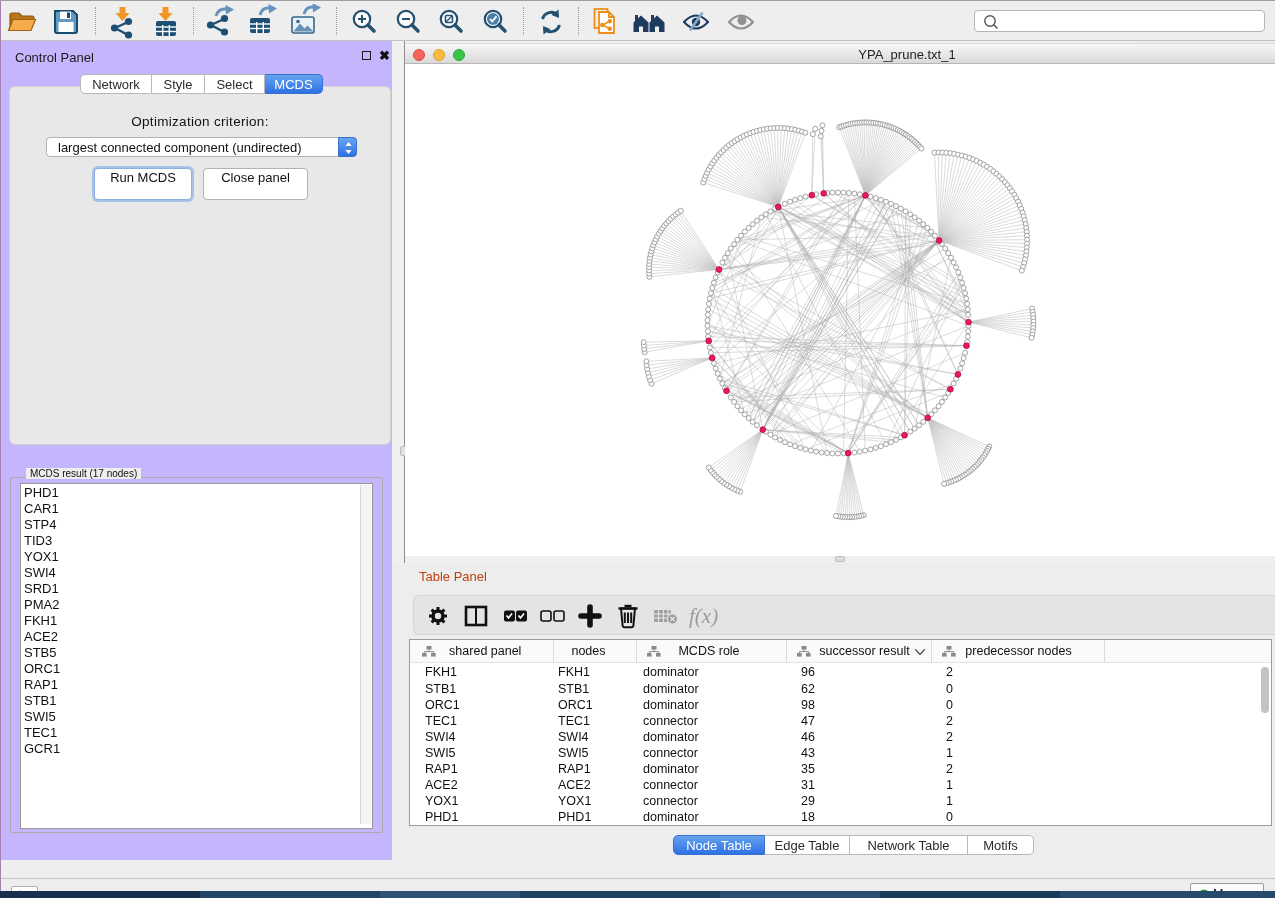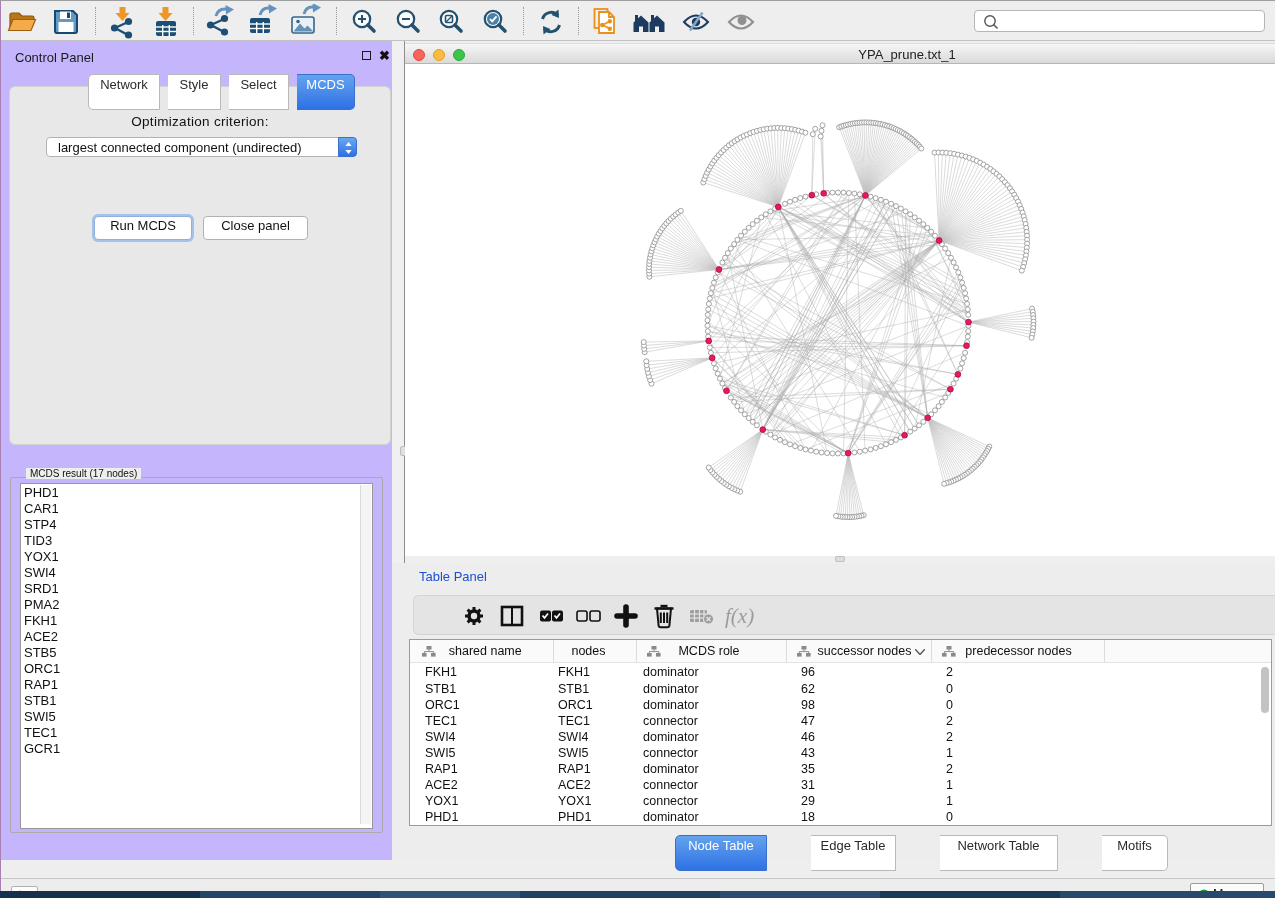--- a/index.html
+++ b/index.html
@@ -12,63 +12,63 @@
 .ticon { position:absolute; top:3px; }
 #searchbox { position:absolute; left:974px; top:9px; width:291px; height:22px; background:#fff; border:1px solid #b5b5b5; border-radius:4px; }
 
 #leftpanel { left:0; top:41px; width:392px; height:819px; background:#c4b5fd; }
 #lp-title { position:absolute; left:15px; top:48px; font-size:13px; color:#1a1a1a; }
 .winbtn-sq { position:absolute; width:9px; height:9px; border:1.6px solid #1a1a1a; }
 .winbtn-x { position:absolute; font-size:13px; font-weight:bold; color:#111; line-height:10px; }
 #mcdsbox { position:absolute; left:9px; top:45px; width:382px; height:359px; background:#e8e8e8; border:1px solid #d2d2d2; border-radius:6px; }
 
 .tabbar { position:absolute; left:80px; top:74px; height:20px; display:flex; z-index:5; }
-.tab { height:36px; background:#ffffff; border:1px solid #b9b9b9; border-left:none; font-size:13px; color:#2b2b2b; text-align:center; line-height:19px;margin-left:8px; }
+.tab { height:20px; background:#ffffff; border:1px solid #b9b9b9; border-left:none; font-size:13px; color:#2b2b2b; text-align:center; line-height:19px; }
 .tab.first { border-left:1px solid #b9b9b9; border-radius:5px 0 0 5px; }
 .tab.last { border-radius:0 5px 5px 0; }
 .tab.sel { background:linear-gradient(#64a3ee,#2e71e4); color:#fff; border-color:#3a6fd0; }
 #optlabel { position:absolute; left:0; top:115px; width:400px; text-align:center; font-size:13px; color:#111; }
 #combo { position:absolute; left:46px; top:137px; width:311px; height:20px; background:#fff; border:1px solid #b2b2b2; border-radius:4px; }
 #combo .txt { position:absolute; left:11px; top:2px; font-size:13px; color:#111; }
 #combo .btn { position:absolute; right:-1px; top:-1px; width:19px; height:20px; background:linear-gradient(#6aa7f0,#2e71e4); border-radius:0 4px 4px 0; border:1px solid #3a6fd0; }
-.btnstd { position:absolute; height:24px; background:#fff; border:1px solid #b2b2b2; border-radius:4px; font-size:13px; color:#111; text-align:center; line-height:18px;margin-top:48px; }
+.btnstd { position:absolute; height:32px; background:#fff; border:1px solid #b2b2b2; border-radius:4px; font-size:13px; color:#111; text-align:center; line-height:18px; }
 #runbtn { left:94px; top:168px; width:98px; box-shadow:0 0 0 2px rgba(120,170,230,.6); border-color:#8cb2dd; }
 #closebtn { left:203px; top:168px; width:105px; }
 
 #fldset { position:absolute; left:10px; top:477px; width:373px; height:356px; border:1px solid #ababab; border-radius:2px; }
 #fldlegend { position:absolute; left:26px; top:468px; background:#eeeeee; padding:0 4px; font-size:10px; color:#111; }
 #mcdslist { position:absolute; background:#fff; border:1px solid #989898; font-size:13px; line-height:16px; padding:1px 0 0 3px; color:#111; }
 #mcdssb { position:absolute; right:1px; top:1px; width:11px; height:339px; background:#f4f4f4; border-left:1px solid #d8d8d8; }
 
 #netpanel { left:392px; top:41px; width:741px; height:522px; background:#f0f0f0; }
 #netdivline { position:absolute; left:12px; top:0; width:1px; height:522px; background:#8e8e8e; }
 #netgrip { position:absolute; left:8px; top:405px; width:9px; height:10px; background:#e0e0e0; border:1px solid #bdbdbd; border-radius:2px; }
 #nettitle { position:absolute; left:13px; top:2px; width:870px; height:21px; background:linear-gradient(#f6f6f6,#dadada); border-bottom:1px solid #b6b6b6; border-top:1px solid #dcdcdc; }
 #nettitle .txt { position:absolute; left:67px; width:100%; top:3px; text-align:center; font-size:13px; color:#222; }
 .tl { position:absolute; top:5px; width:12px; height:12px; border-radius:50%; }
 #netcanvas { position:absolute; left:13px; top:23px; width:870px; height:492px; background:#fff; }
 #hsplit { position:absolute; left:13px; top:515px; width:870px; height:7px; background:#efefef; }
 #hgrip { position:absolute; left:430px; top:0px; width:10px; height:6px; background:#dcdcdc; border:1px solid #c0c0c0; border-radius:2px; }
 
 #tablepanel { left:392px; top:563px; width:883px; height:297px; background:#ededed; }
-#tp-title { position:absolute; left:27px; top:6px; font-size:13px; color:#1d4ed8; }
-#tptoolbar { position:absolute; left:21px; top:32px; width:862px; height:40px; background:#e4e4e4; border:1px solid #d4d4d4; border-radius:6px 0 0 6px; border-right:none;padding-left:36px; }
+#tp-title { position:absolute; left:27px; top:6px; font-size:13px; color:#c2410c; }
+#tptoolbar { position:absolute; left:21px; top:32px; width:862px; height:40px; background:#e4e4e4; border:1px solid #d4d4d4; border-radius:6px 0 0 6px; border-right:none; }
 #tblwrap { position:absolute; left:17px; top:76px; width:863px; height:187px; background:#fff; border:1px solid #9b9b9b; }
 table.data { border-collapse:collapse; width:100%; table-layout:fixed; font-size:12.5px; }
 table.data th { font-weight:normal; background:#fafafa; border-right:1px solid #dcdcdc; border-bottom:1px solid #e3e3e3; height:22px; padding:0; color:#111; position:relative; }
 table.data tr.r1 td { height:19px; }
 table.data td { height:16px; padding:0 8px 0 15px; color:#111; white-space:nowrap; overflow:hidden; }
 td.num { text-align:left; padding-right:8px; }
 table.data td:nth-child(2) { padding-left:5px; }
 table.data td:nth-child(3) { padding-left:7px; }
 table.data td:nth-child(5) { padding-right:11px; }
 #tbl-sb { position:absolute; right:1px; top:24px; width:9px; height:165px; }
 #tbl-sb .thumb { position:absolute; left:0px; top:3px; width:8px; height:46px; background:#c3c3c3; border-radius:4px; }
 
-#bottabs { position:absolute; left:275px; top:272px; height:19px; display:flex;gap:36px; }
+#bottabs { position:absolute; left:281px; top:272px; height:19px; display:flex; }
 
 #statusbar { left:0; top:860px; width:1275px; height:31px; background:#ededed; border-top:1px solid #c6c6c6;margin-top:18px; }
 #listbtn { position:absolute; left:11px; top:7px; width:27px; height:19px; background:#fdfdfd; border:1px solid #b0b0b0; border-radius:2px; }
 #membtn { position:absolute; left:1190px; top:4px; width:74px; height:23px; background:#fbfbfb; border:1px solid #9c9c9c; border-radius:2px; font-size:12.5px; color:#111; }
 #wallpaper { left:0; top:891px; width:1275px; height:7px; background:linear-gradient(90deg,#16334f,#25476b 20%,#1d3c5c 45%,#2a4d72 70%,#183554); }
 </style>
 </head>
 <body>
 <div class="abs" id="toolbar">
 <div class="tbsep" style="left:95px"></div>
@@ -1102,34 +1102,34 @@
           <col style="width:173px">
           <col>
         </colgroup>
    <thead>
           <tr>
     <th><svg class="sorticon" width="14" height="11" style="position:absolute;left:12px;top:6px">
                 <rect x="4.5" y="0" width="5" height="3.6" fill="#8a8a8a"></rect>
                 <rect x="0" y="7" width="4.6" height="3.6" fill="#8a8a8a"></rect>
                 <rect x="9" y="7" width="4.6" height="3.6" fill="#8a8a8a"></rect>
                 <path d="M7 3.6 v2 M2.3 7 v-1.4 h9.4 V7" stroke="#8a8a8a" fill="none"></path>
-              </svg><span style="position:relative;left:4px">shared name</span></th>
+              </svg><span style="position:relative;left:4px">shared panel</span></th>
     <th><span style="position:relative;left:-6px">nodes</span></th>
     <th><svg class="sorticon" width="14" height="11" style="position:absolute;left:10px;top:6px">
                 <rect x="4.5" y="0" width="5" height="3.6" fill="#8a8a8a"></rect>
                 <rect x="0" y="7" width="4.6" height="3.6" fill="#8a8a8a"></rect>
                 <rect x="9" y="7" width="4.6" height="3.6" fill="#8a8a8a"></rect>
                 <path d="M7 3.6 v2 M2.3 7 v-1.4 h9.4 V7" stroke="#8a8a8a" fill="none"></path>
               </svg><span style="position:relative;left:-2px">MCDS role</span></th>
     <th><svg class="sorticon" width="14" height="11" style="position:absolute;left:10px;top:6px">
                 <rect x="4.5" y="0" width="5" height="3.6" fill="#8a8a8a"></rect>
                 <rect x="0" y="7" width="4.6" height="3.6" fill="#8a8a8a"></rect>
                 <rect x="9" y="7" width="4.6" height="3.6" fill="#8a8a8a"></rect>
                 <path d="M7 3.6 v2 M2.3 7 v-1.4 h9.4 V7" stroke="#8a8a8a" fill="none"></path>
-              </svg><span style="position:relative;left:6px">successor nodes</span><svg width="10" height="6" style="position:absolute;right:6px;top:9px">
+              </svg><span style="position:relative;left:6px">successor result</span><svg width="10" height="6" style="position:absolute;right:6px;top:9px">
                 <path d="M0 0 L5 5.5 L10 0" fill="none" stroke="#555" stroke-width="1.4"></path>
               </svg></th>
     <th><svg class="sorticon" width="14" height="11" style="position:absolute;left:10px;top:6px">
                 <rect x="4.5" y="0" width="5" height="3.6" fill="#8a8a8a"></rect>
                 <rect x="0" y="7" width="4.6" height="3.6" fill="#8a8a8a"></rect>
                 <rect x="9" y="7" width="4.6" height="3.6" fill="#8a8a8a"></rect>
                 <path d="M7 3.6 v2 M2.3 7 v-1.4 h9.4 V7" stroke="#8a8a8a" fill="none"></path>
               </svg><span style="position:relative;left:1px">predecessor nodes</span></th>
     <th style="border-right:none"></th>
    </tr>

